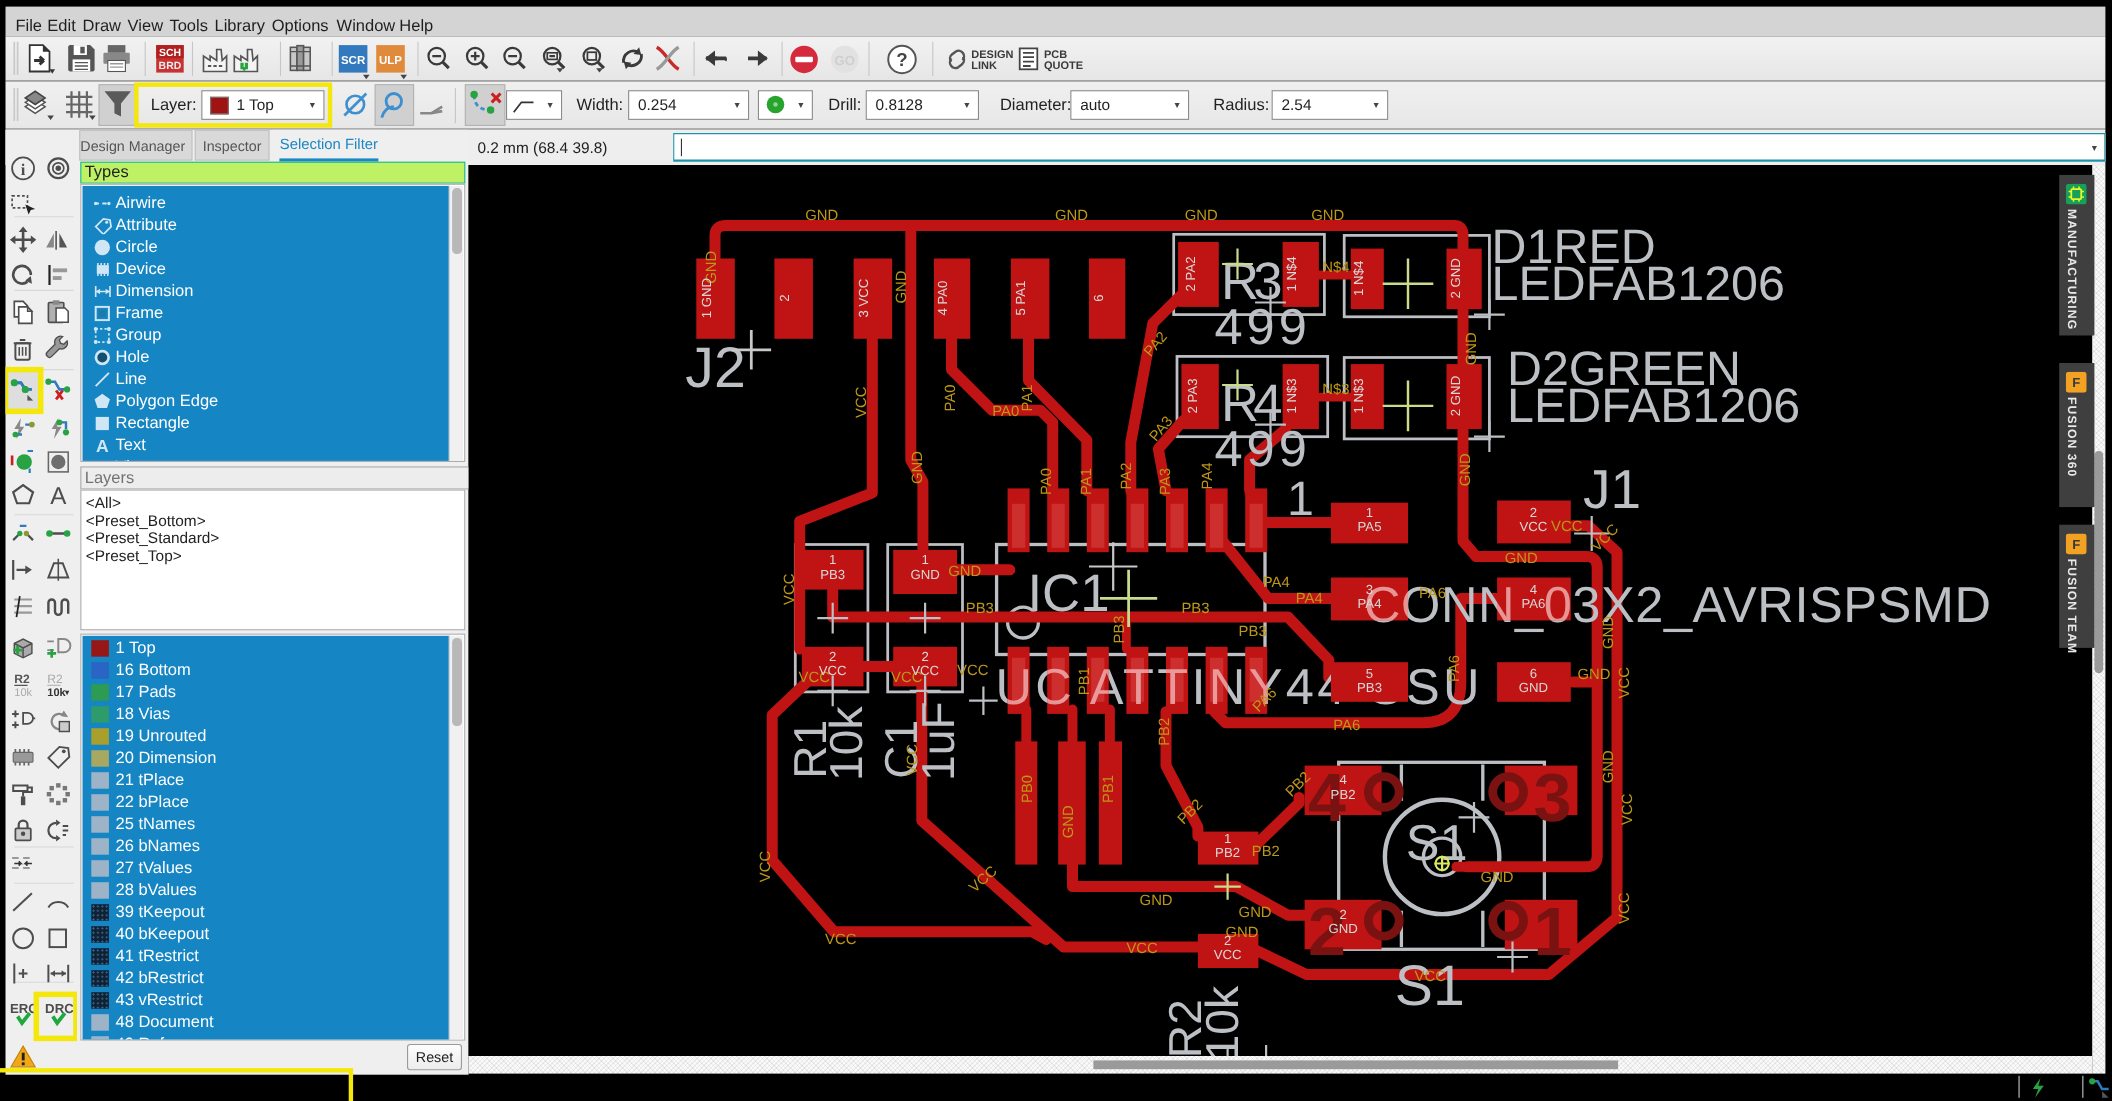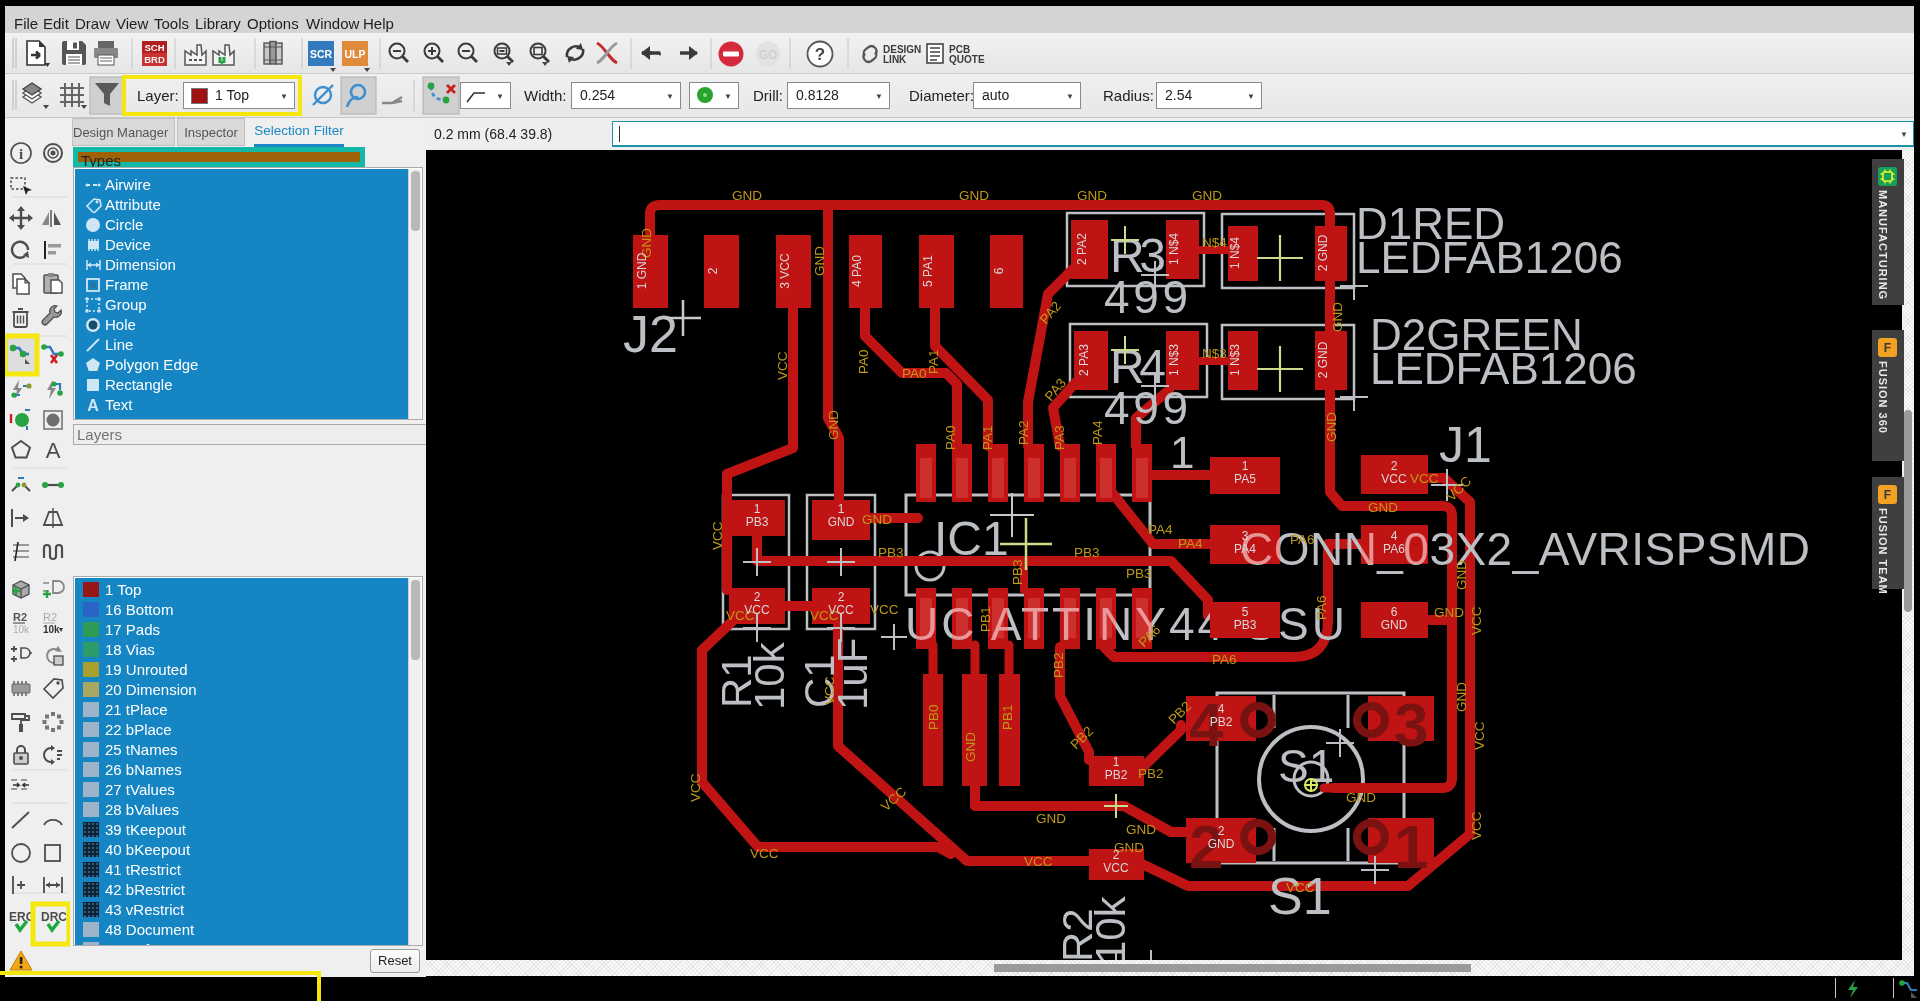--- a/index.html
+++ b/index.html
@@ -486,21 +486,21 @@
         </g>
         <rect x="28" y="786" width="36" height="40" fill="none" stroke="#f4e70c" stroke-width="5"></rect>
       </svg></div>
   <div id="panel" class="abs">
 
     <div class="abs" style="left:2px;top:0;width:103px;height:28px;background:#d9d9d9;border:1px solid #c0c0c0;color:#555;font-size:13px;line-height:27px;white-space:nowrap;">Design Manager</div>
     <div class="abs" style="left:107px;top:0;width:68px;height:28px;background:#d9d9d9;border:1px solid #c0c0c0;color:#555;font-size:13px;text-align:center;line-height:27px;white-space:nowrap;">Inspector</div>
     <div class="abs" style="left:177px;top:0;width:104px;height:26px;background:#efefef;color:#1b87c4;font-size:13.5px;text-align:center;line-height:26px;white-space:nowrap;">Selection Filter</div>
     <div class="abs" style="left:184px;top:26px;width:90px;height:3px;background:#1b87c4;"></div>
 
-    <div class="abs" style="left:3px;top:29px;width:292px;height:20px;background:#a16207;border:5px solid #14b8a6;font-size:15px;color:#222;">
+    <div class="abs" style="left:3px;top:29px;width:350px;height:20px;background:#bef264;border:1px solid #14b8a6;font-size:15px;color:#222;">
         <span style="position:absolute;left:3px;top:0px;">Types</span>
       </div>
 
     <div class="abs" style="left:3px;top:49px;width:350px;height:253px;background:#fff;border:1px solid #ababab;">
       <div class="abs" style="left:1px;top:1px;width:334px;height:250px;background:#1585c3;overflow:hidden;" id="typesList">
           <div class="lrow" style="top:6px">
             <svg width="18" height="16" style="position:absolute;left:10px;top:2px">
               <path d="M1 8h4M8 8h4" stroke="#cfe6f5" stroke-width="2"></path>
               <circle cx="2" cy="8" r="1.5" fill="#cfe6f5"></circle>
               <circle cx="14" cy="8" r="1.5" fill="#cfe6f5"></circle>
@@ -592,20 +592,26 @@
         </div>
       <div class="abs" style="right:1px;top:1px;width:13px;height:250px;background:#f0f0f0;border-left:1px solid #d0d0d0;">
           <div class="abs" style="left:2px;top:2px;width:9px;height:60px;background:#b8b8b8;border-radius:4px;"></div>
         </div>
     </div>
 
     <div class="abs" style="left:3px;top:306px;width:356px;height:21px;background:#ededed;border:1px solid #ababab;font-size:15px;color:#737373;">
         <span style="position:absolute;left:3px;top:1px;">Layers</span>
       </div>
 
+    <div class="abs" style="left:3px;top:327px;width:350px;height:128px;background:#fff;border:1px solid #ababab;font-size:14px;color:#222;">
+      <div style="position:absolute;left:4px;top:3px;">&lt;All&gt;</div>
+      <div style="position:absolute;left:4px;top:19px;">&lt;Preset_Bottom&gt;</div>
+      <div style="position:absolute;left:4px;top:35px;">&lt;Preset_Standard&gt;</div>
+      <div style="position:absolute;left:4px;top:51px;">&lt;Preset_Top&gt;</div>
+    </div>
 
     <div class="abs" style="left:3px;top:458px;width:350px;height:370px;background:#fff;border:1px solid #ababab;">
       <div class="abs" style="left:1px;top:1px;width:334px;height:367px;background:#1585c3;overflow:hidden;" id="layersList">
           <div class="lrow" style="top:2px">
             <div class="swatch" style="background:#971717;top:2px;"></div>
             <span class="t">1 Top</span>
           </div>
           <div class="lrow" style="top:22px">
             <div class="swatch" style="background:#2a64c4;top:2px;"></div>
             <span class="t">16 Bottom</span>

